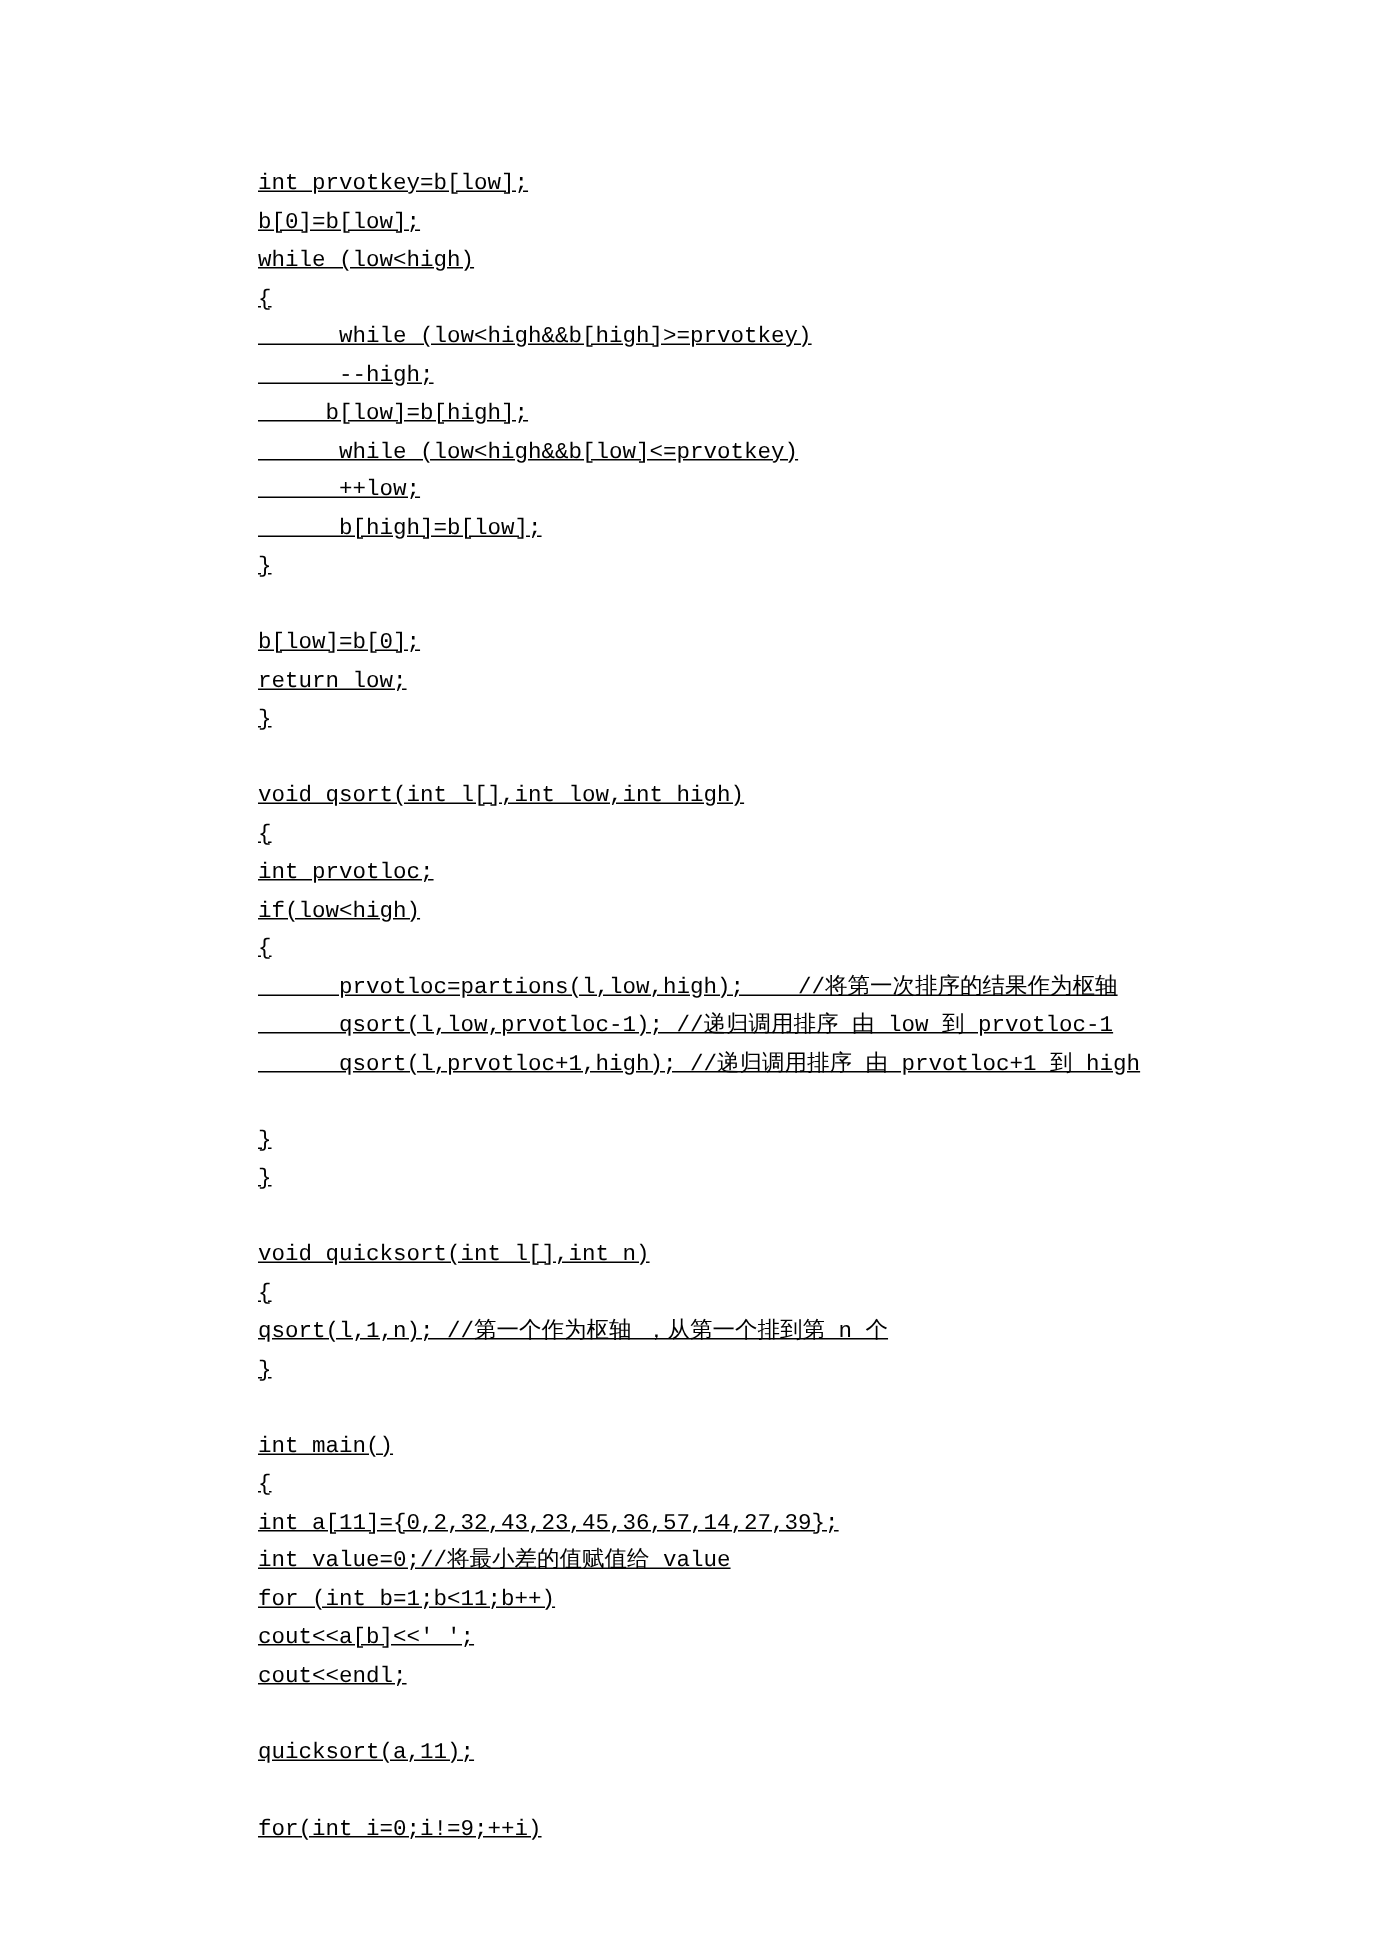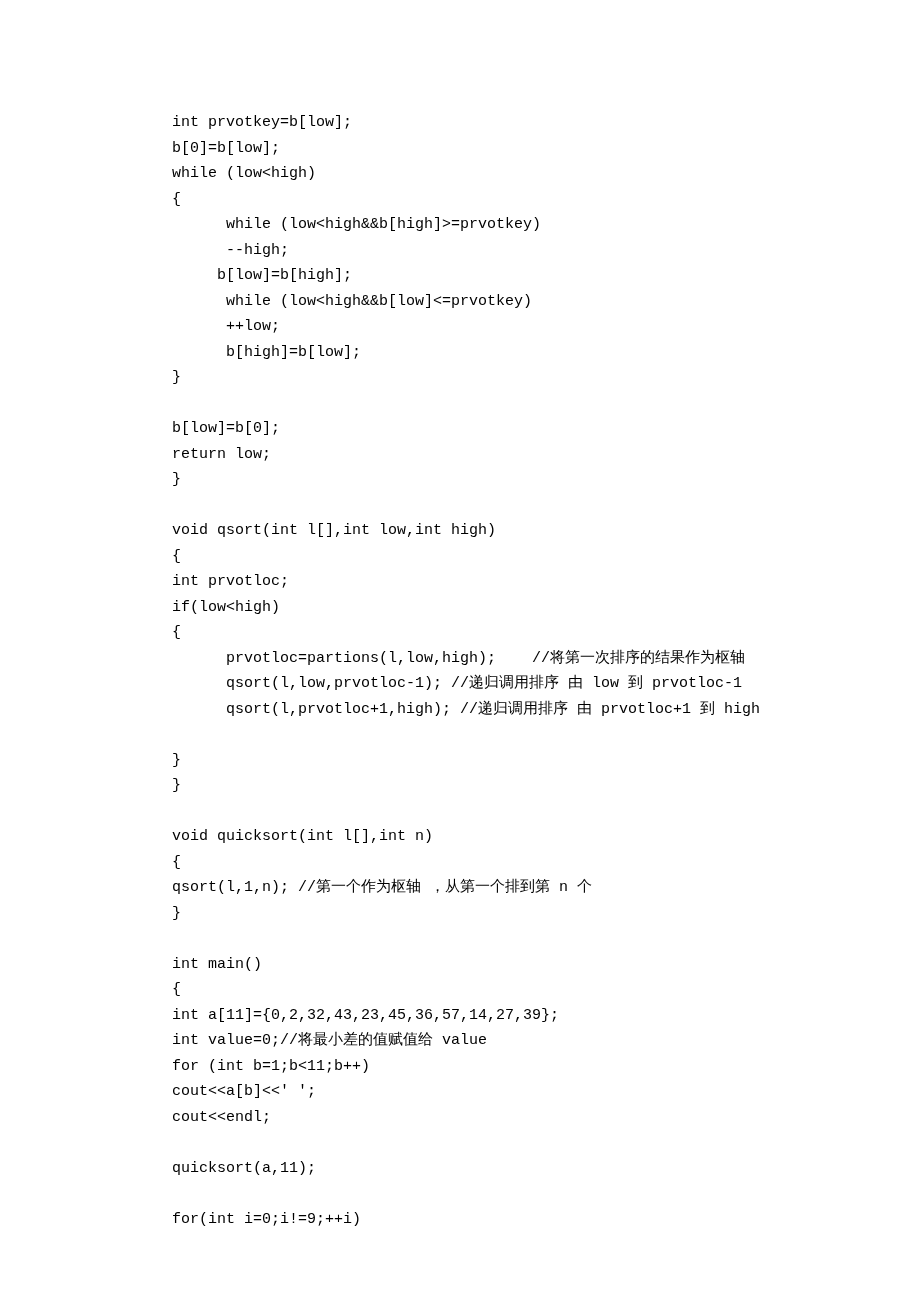--- a/index.html
+++ b/index.html
@@ -12,18 +12,19 @@
     font-size: 15px;
     color: #000;
     line-height: 1.7;
   }
   .page {
     padding: 110px 0 0 172px;
     white-space: pre;
   }
   .code-line {
     min-height: 25.5px;
+    text-decoration: underline;
   }
 </style>
 </head>
 <body>
 
 <div class="page" id="code-container"><div class="code-line">int prvotkey=b[low];</div><div class="code-line">b[0]=b[low];</div><div class="code-line">while (low&lt;high)</div><div class="code-line">{</div><div class="code-line">      while (low&lt;high&amp;&amp;b[high]&gt;=prvotkey)</div><div class="code-line">      --high;</div><div class="code-line">     b[low]=b[high];</div><div class="code-line">      while (low&lt;high&amp;&amp;b[low]&lt;=prvotkey)</div><div class="code-line">      ++low;</div><div class="code-line">      b[high]=b[low];</div><div class="code-line">}</div><div class="code-line"></div><div class="code-line">b[low]=b[0];</div><div class="code-line">return low;</div><div class="code-line">}</div><div class="code-line"></div><div class="code-line">void qsort(int l[],int low,int high)</div><div class="code-line">{</div><div class="code-line">int prvotloc;</div><div class="code-line">if(low&lt;high)</div><div class="code-line">{</div><div class="code-line">      prvotloc=partions(l,low,high);    //将第一次排序的结果作为枢轴</div><div class="code-line">      qsort(l,low,prvotloc-1); //递归调用排序 由 low 到 prvotloc-1</div><div class="code-line">      qsort(l,prvotloc+1,high); //递归调用排序 由 prvotloc+1 到 high</div><div class="code-line"></div><div class="code-line">}</div><div class="code-line">}</div><div class="code-line"></div><div class="code-line">void quicksort(int l[],int n)</div><div class="code-line">{</div><div class="code-line">qsort(l,1,n); //第一个作为枢轴 ，从第一个排到第 n 个</div><div class="code-line">}</div><div class="code-line"></div><div class="code-line">int main()</div><div class="code-line">{</div><div class="code-line">int a[11]={0,2,32,43,23,45,36,57,14,27,39};</div><div class="code-line">int value=0;//将最小差的值赋值给 value</div><div class="code-line">for (int b=1;b&lt;11;b++)</div><div class="code-line">cout&lt;&lt;a[b]&lt;&lt;' ';</div><div class="code-line">cout&lt;&lt;endl;</div><div class="code-line"></div><div class="code-line">quicksort(a,11);</div><div class="code-line"></div><div class="code-line">for(int i=0;i!=9;++i)</div></div>
 
 </body></html>

